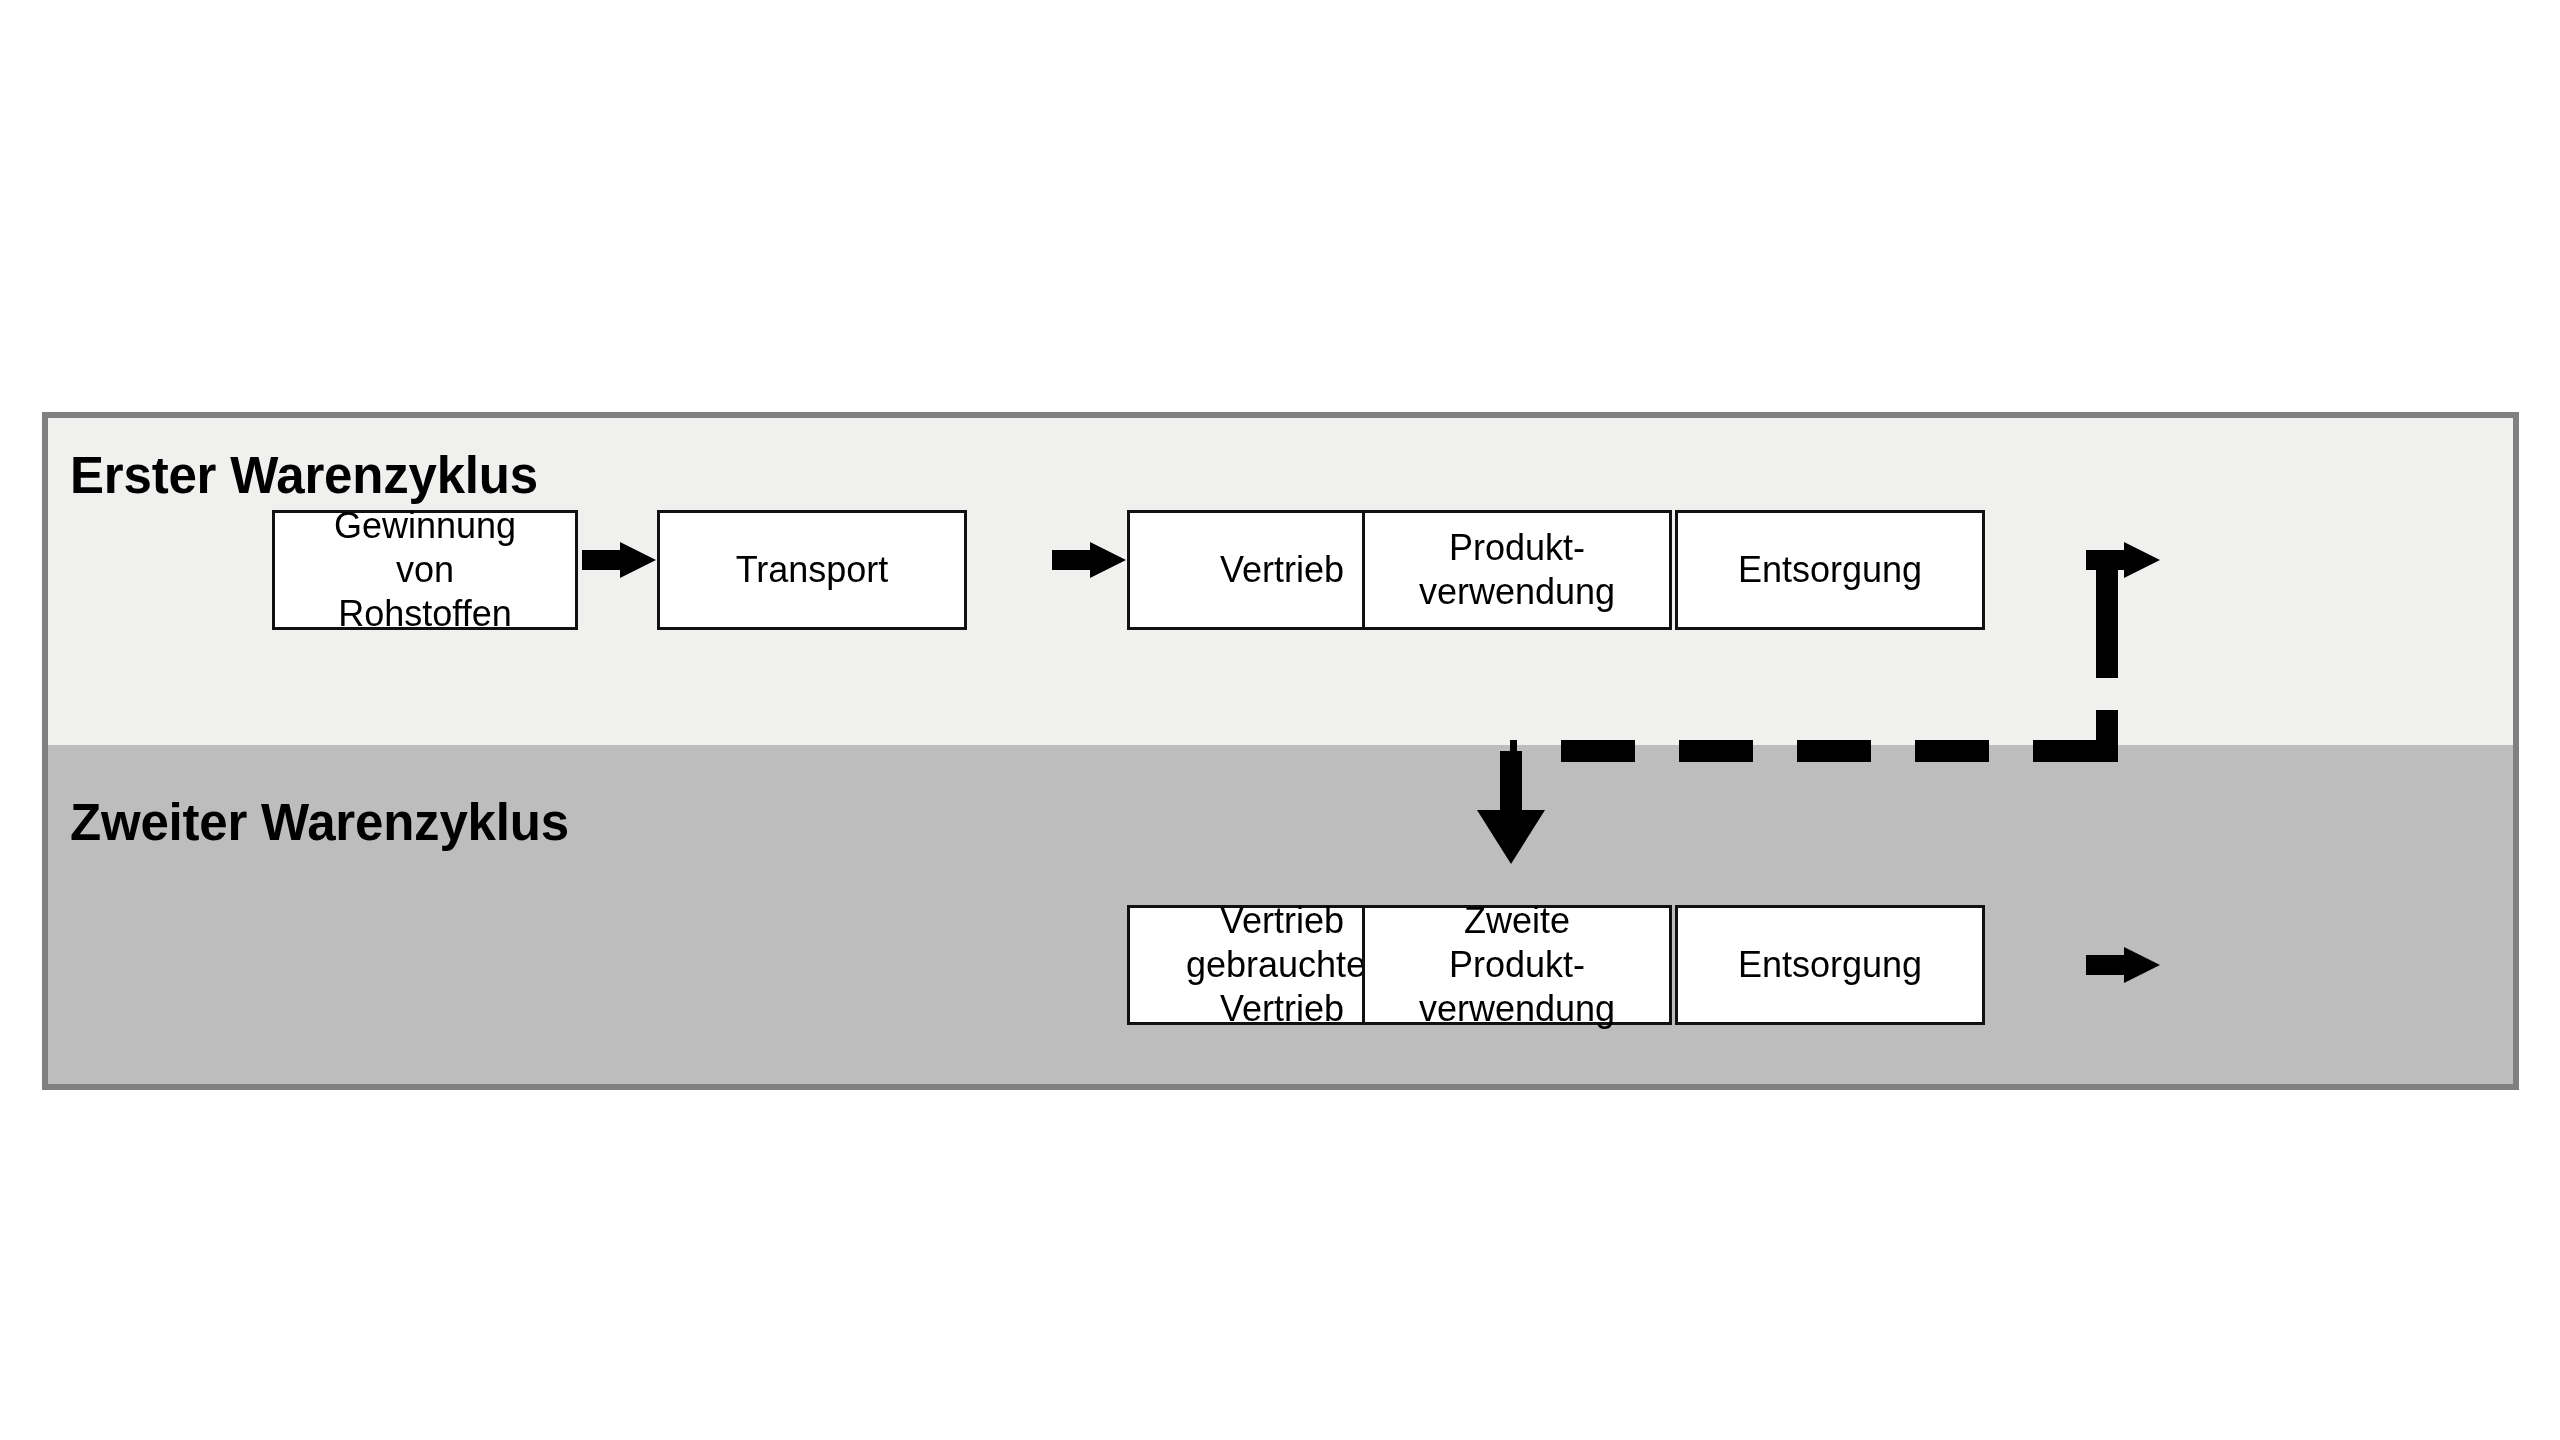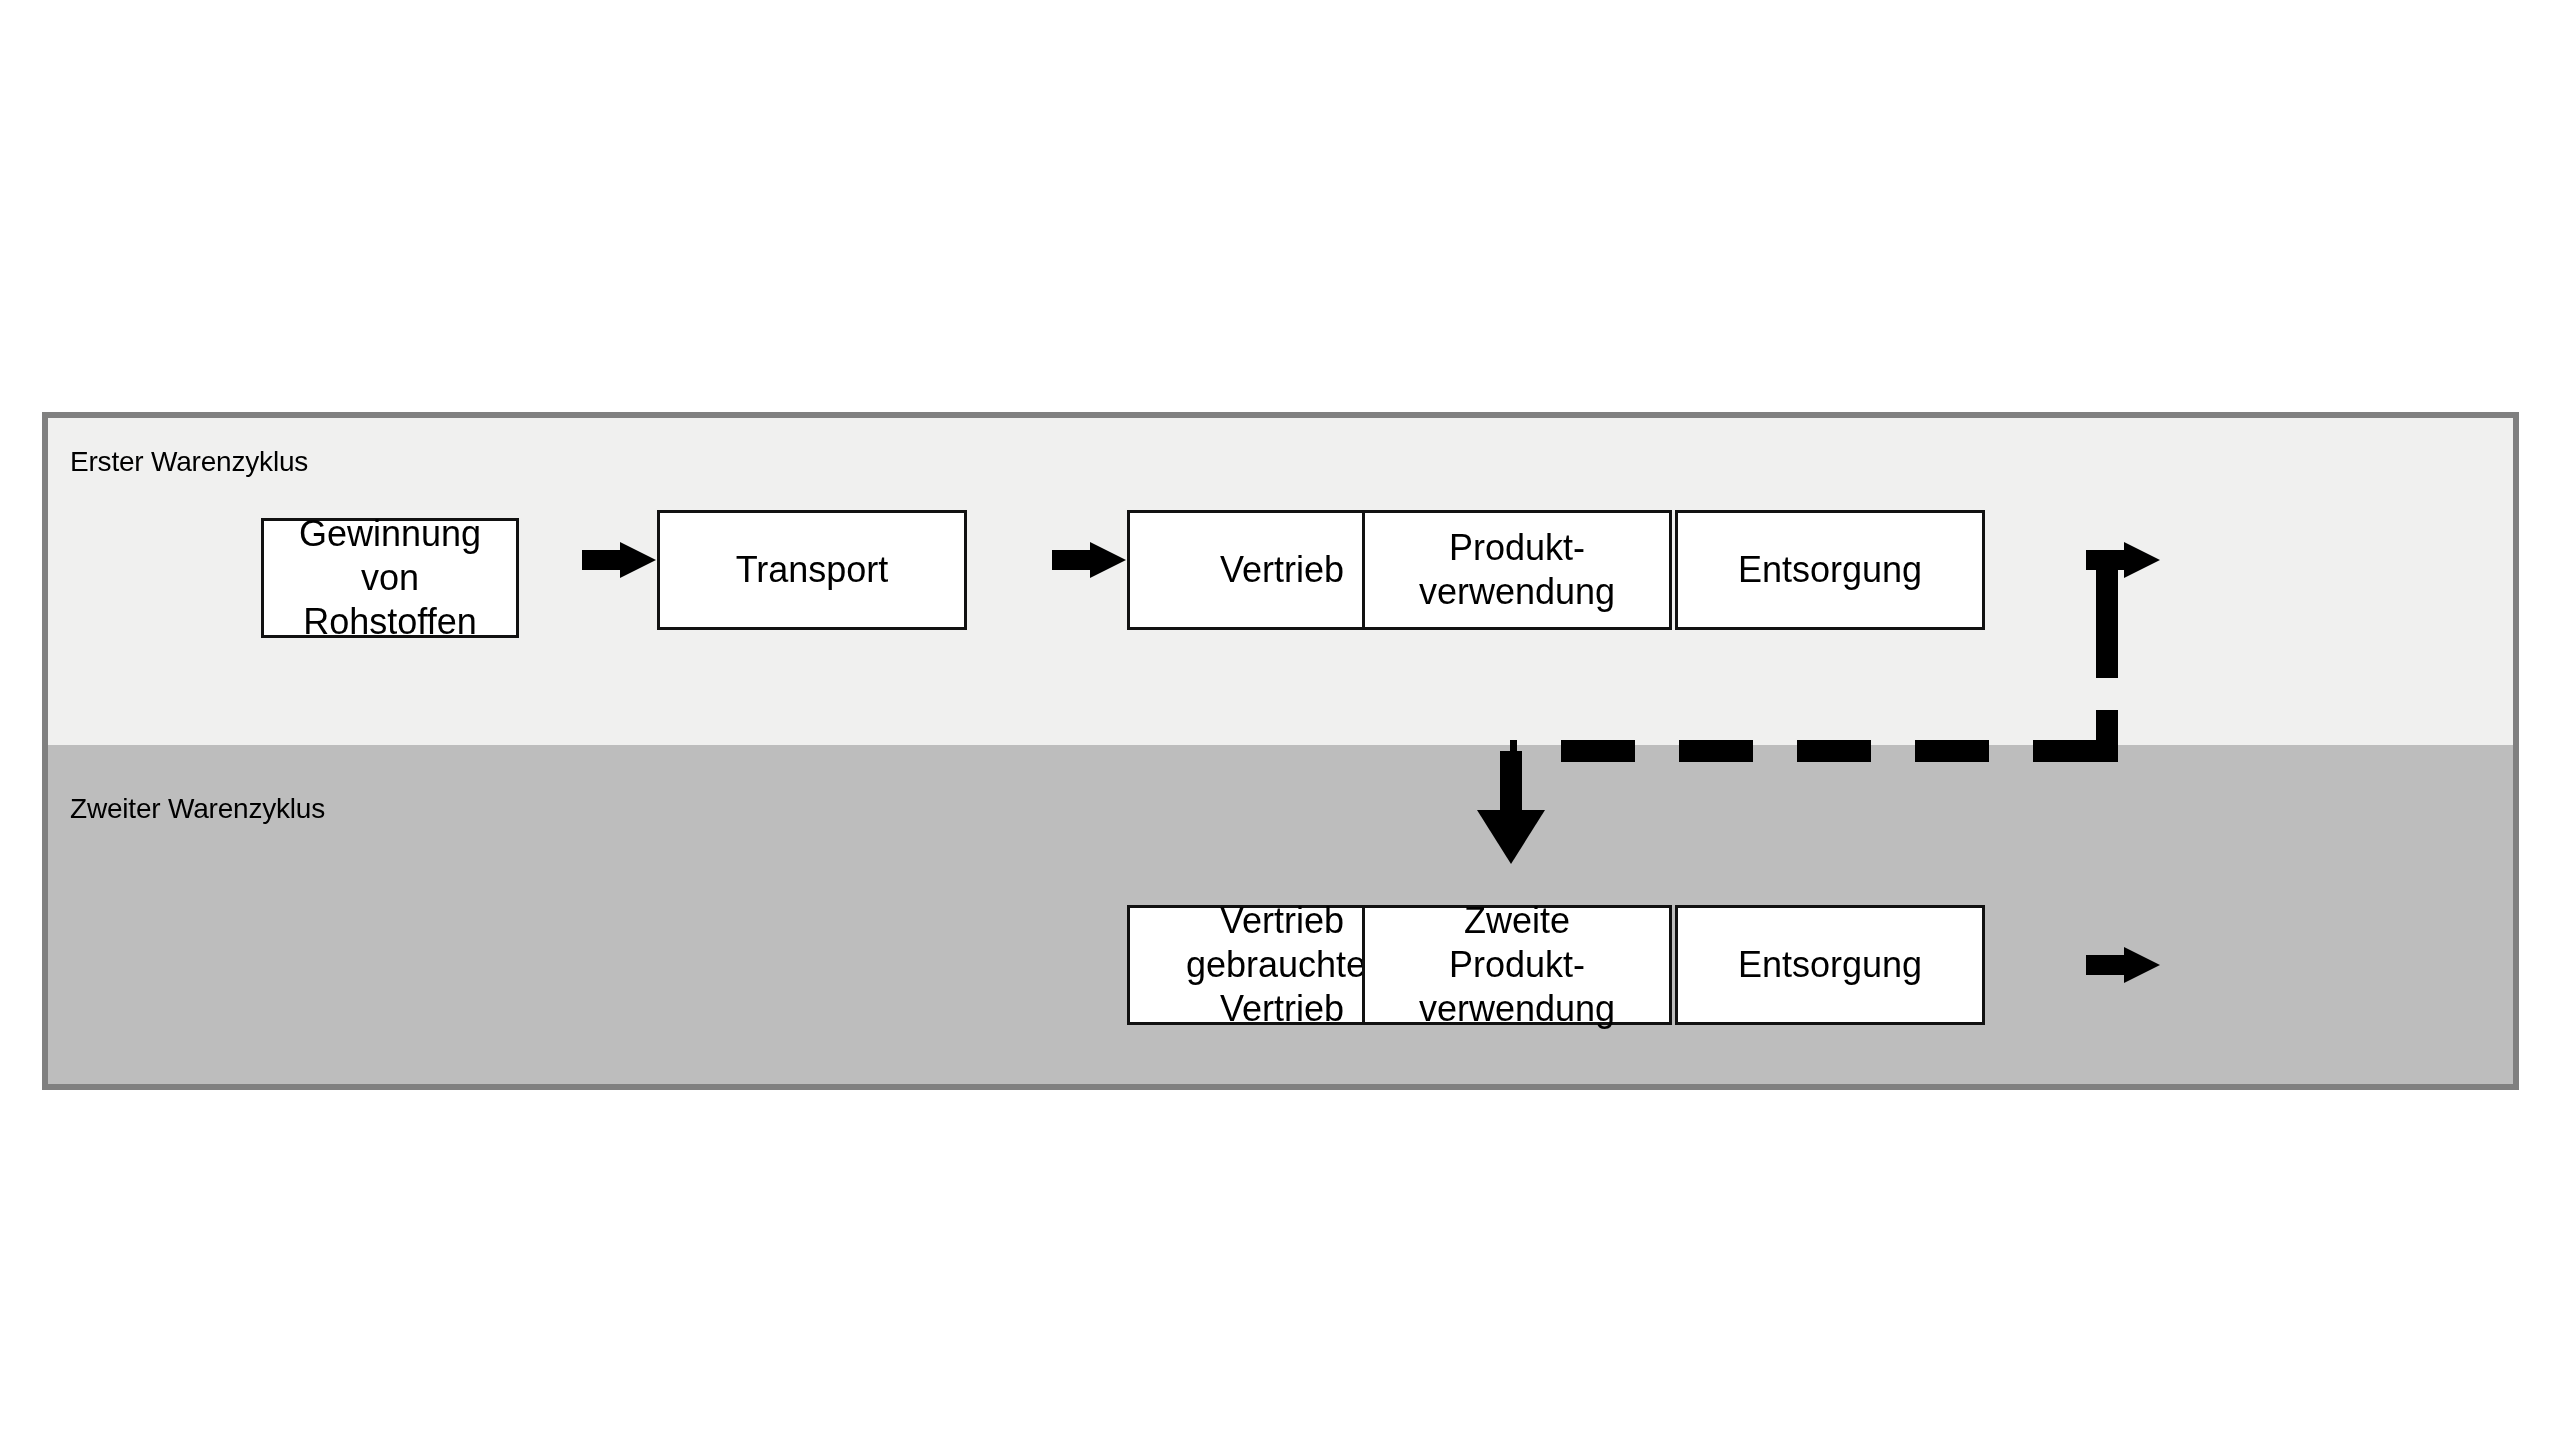--- a/index.html
+++ b/index.html
@@ -42,22 +42,22 @@
   }
   #band-second {
     top: 327px;
     height: 339px;
     background: #bdbdbd;
   }
 
   .band-title {
     position: absolute;
     left: 22px;
-    font-size: 28px;
-    font-weight: normal;
+    font-size: 51px;
+    font-weight: bold;
     color: #000000;
     letter-spacing: -0.2px;
     white-space: nowrap;
   }
   #band-first-title { top: 28px; }
   #band-second-title { top: 30px; }
 
   
   .node {
     position: absolute;
@@ -137,21 +137,21 @@
       <rect x="1239" y="537" width="44" height="20" fill="#000"></rect>
       <polygon points="1277,529 1313,547 1277,565" fill="#000"></polygon>
     </g>
 
     <g>
       <rect x="2038" y="537" width="44" height="20" fill="#000"></rect>
       <polygon points="2076,529 2112,547 2076,565" fill="#000"></polygon>
     </g>
   </svg>
 
-  <div class="node" id="node-gewinnung" style="left:213px; top:92px; width:258px; height:120px;margin-top:8px;">
+  <div class="node" id="node-gewinnung" style="left:224px; top:92px; width:306px; height:120px;">
     <span>
       <span>Gewinnung</span>
       <span>von</span>
       <span>Rohstoffen</span>
     </span>
   </div>
 
   <div class="node" id="node-transport" style="left:609px; top:92px; width:310px; height:120px;">
     <span>
       <span>Transport</span>

